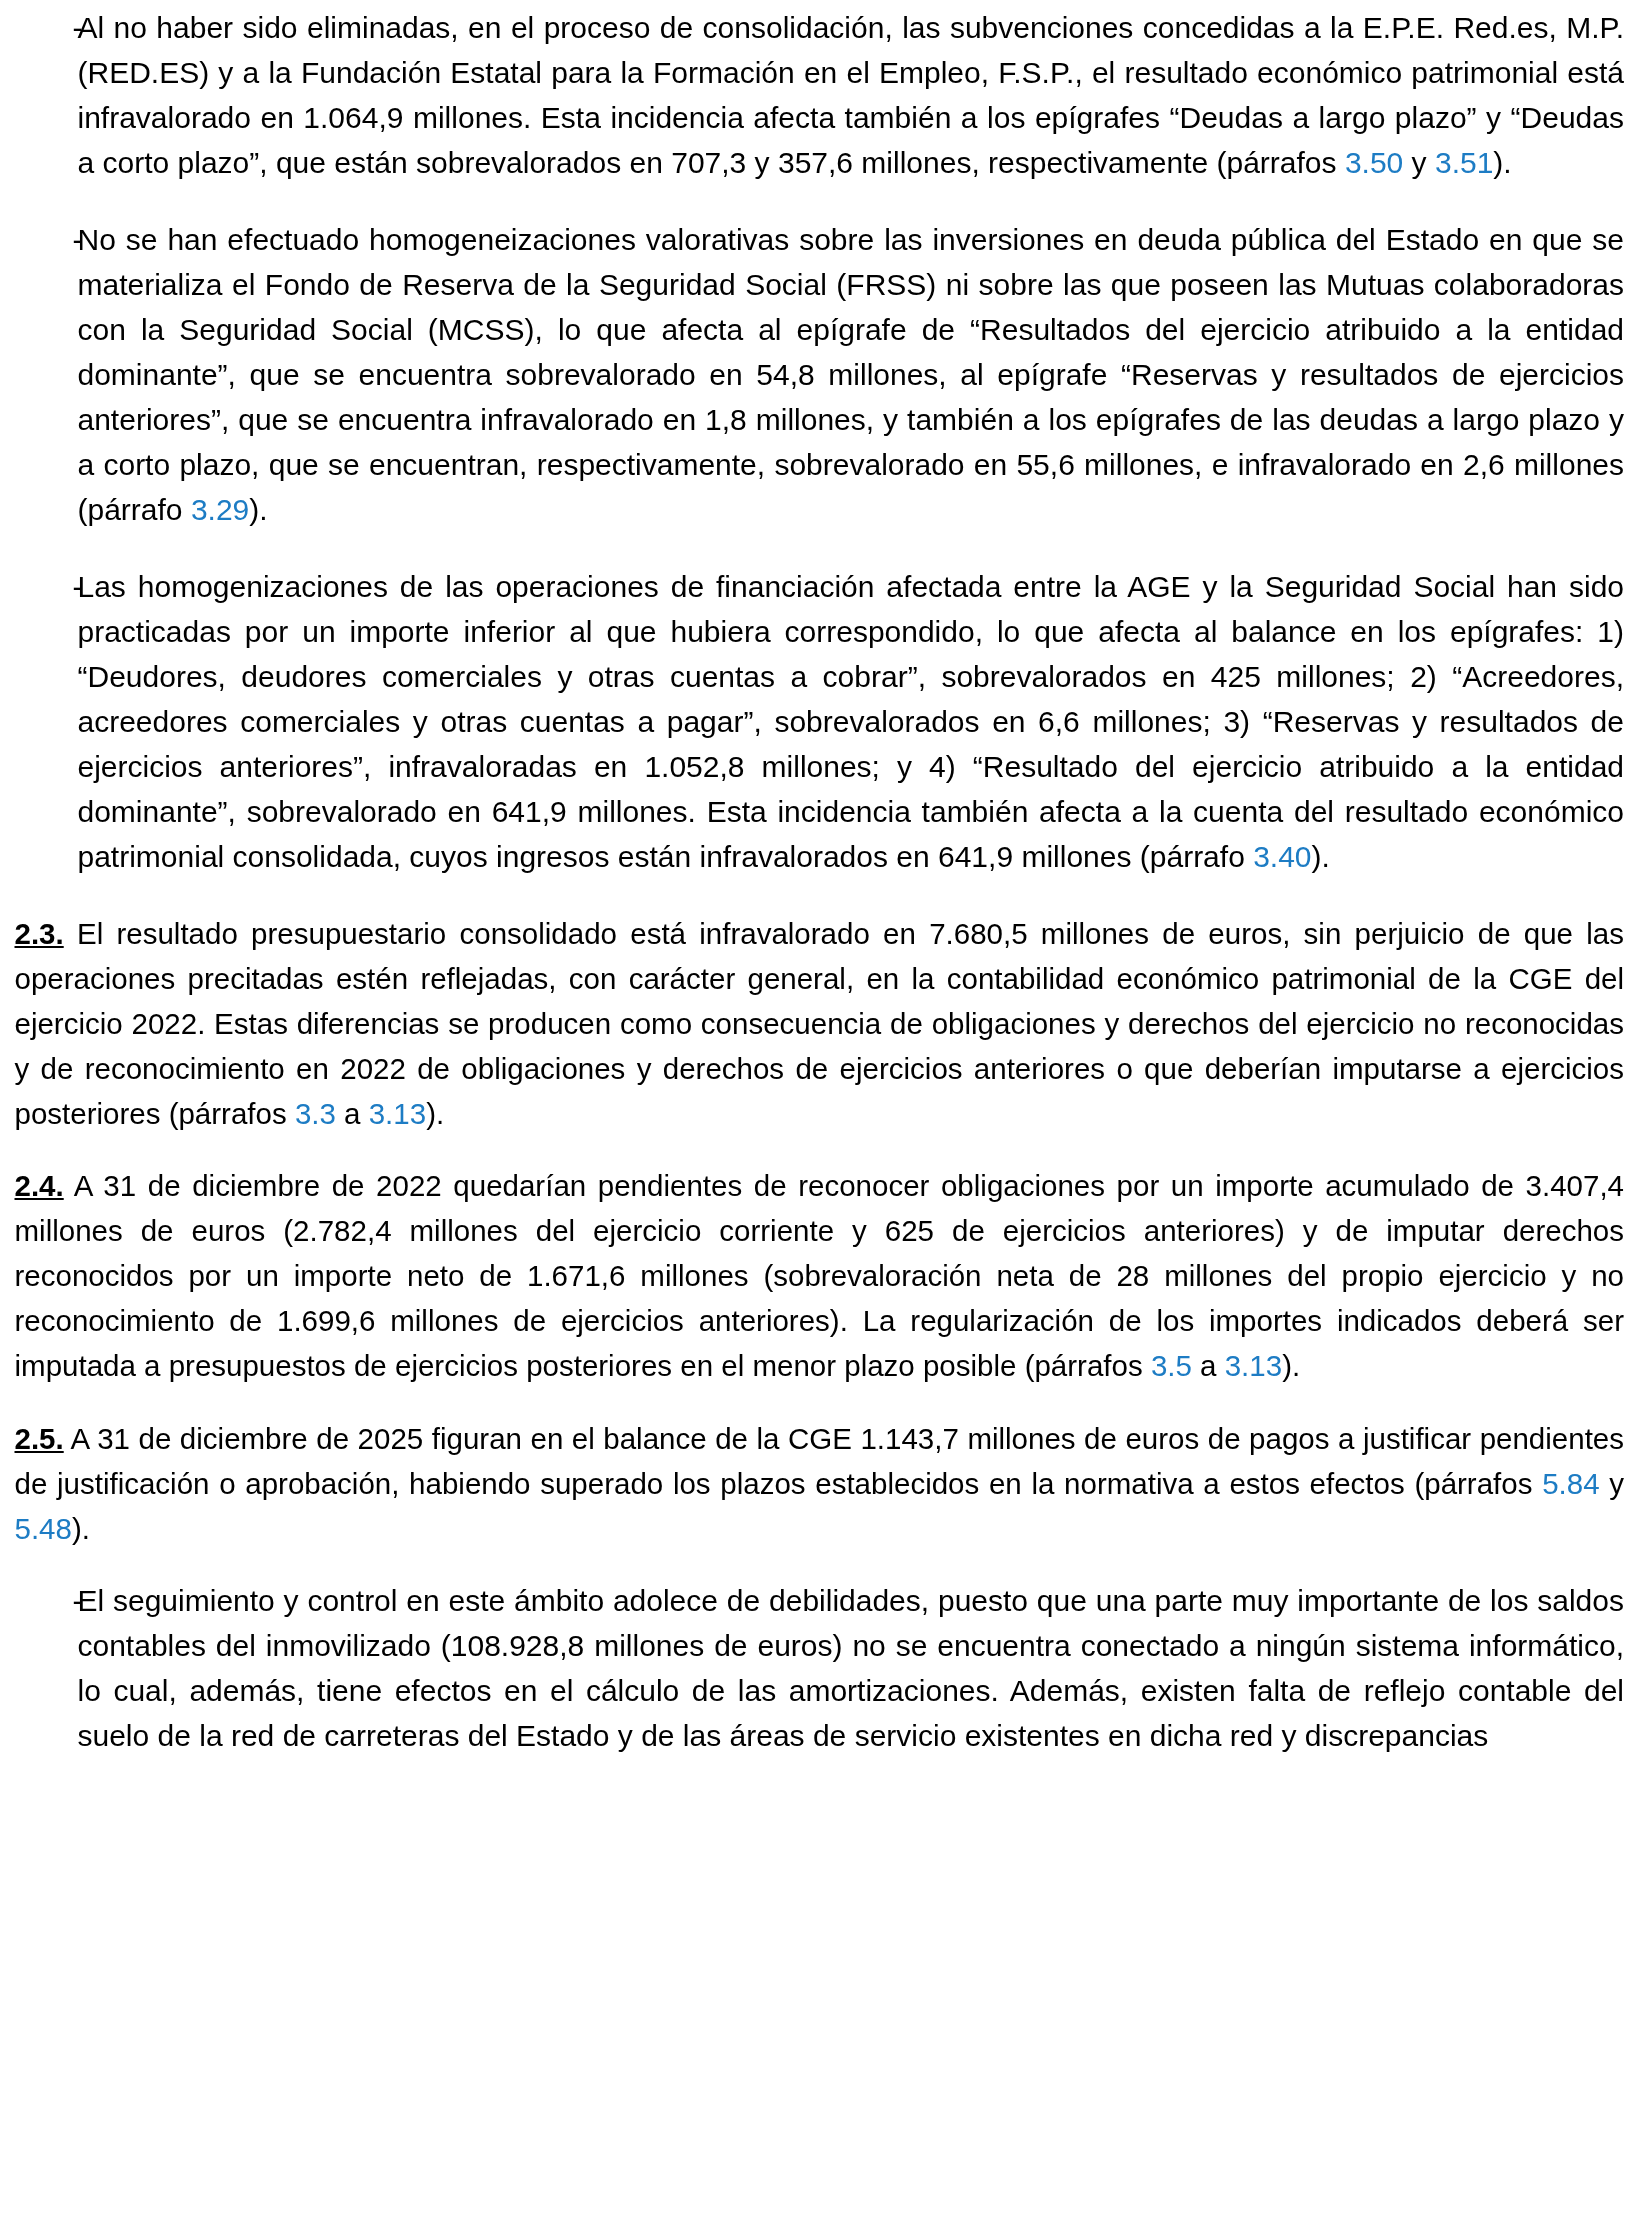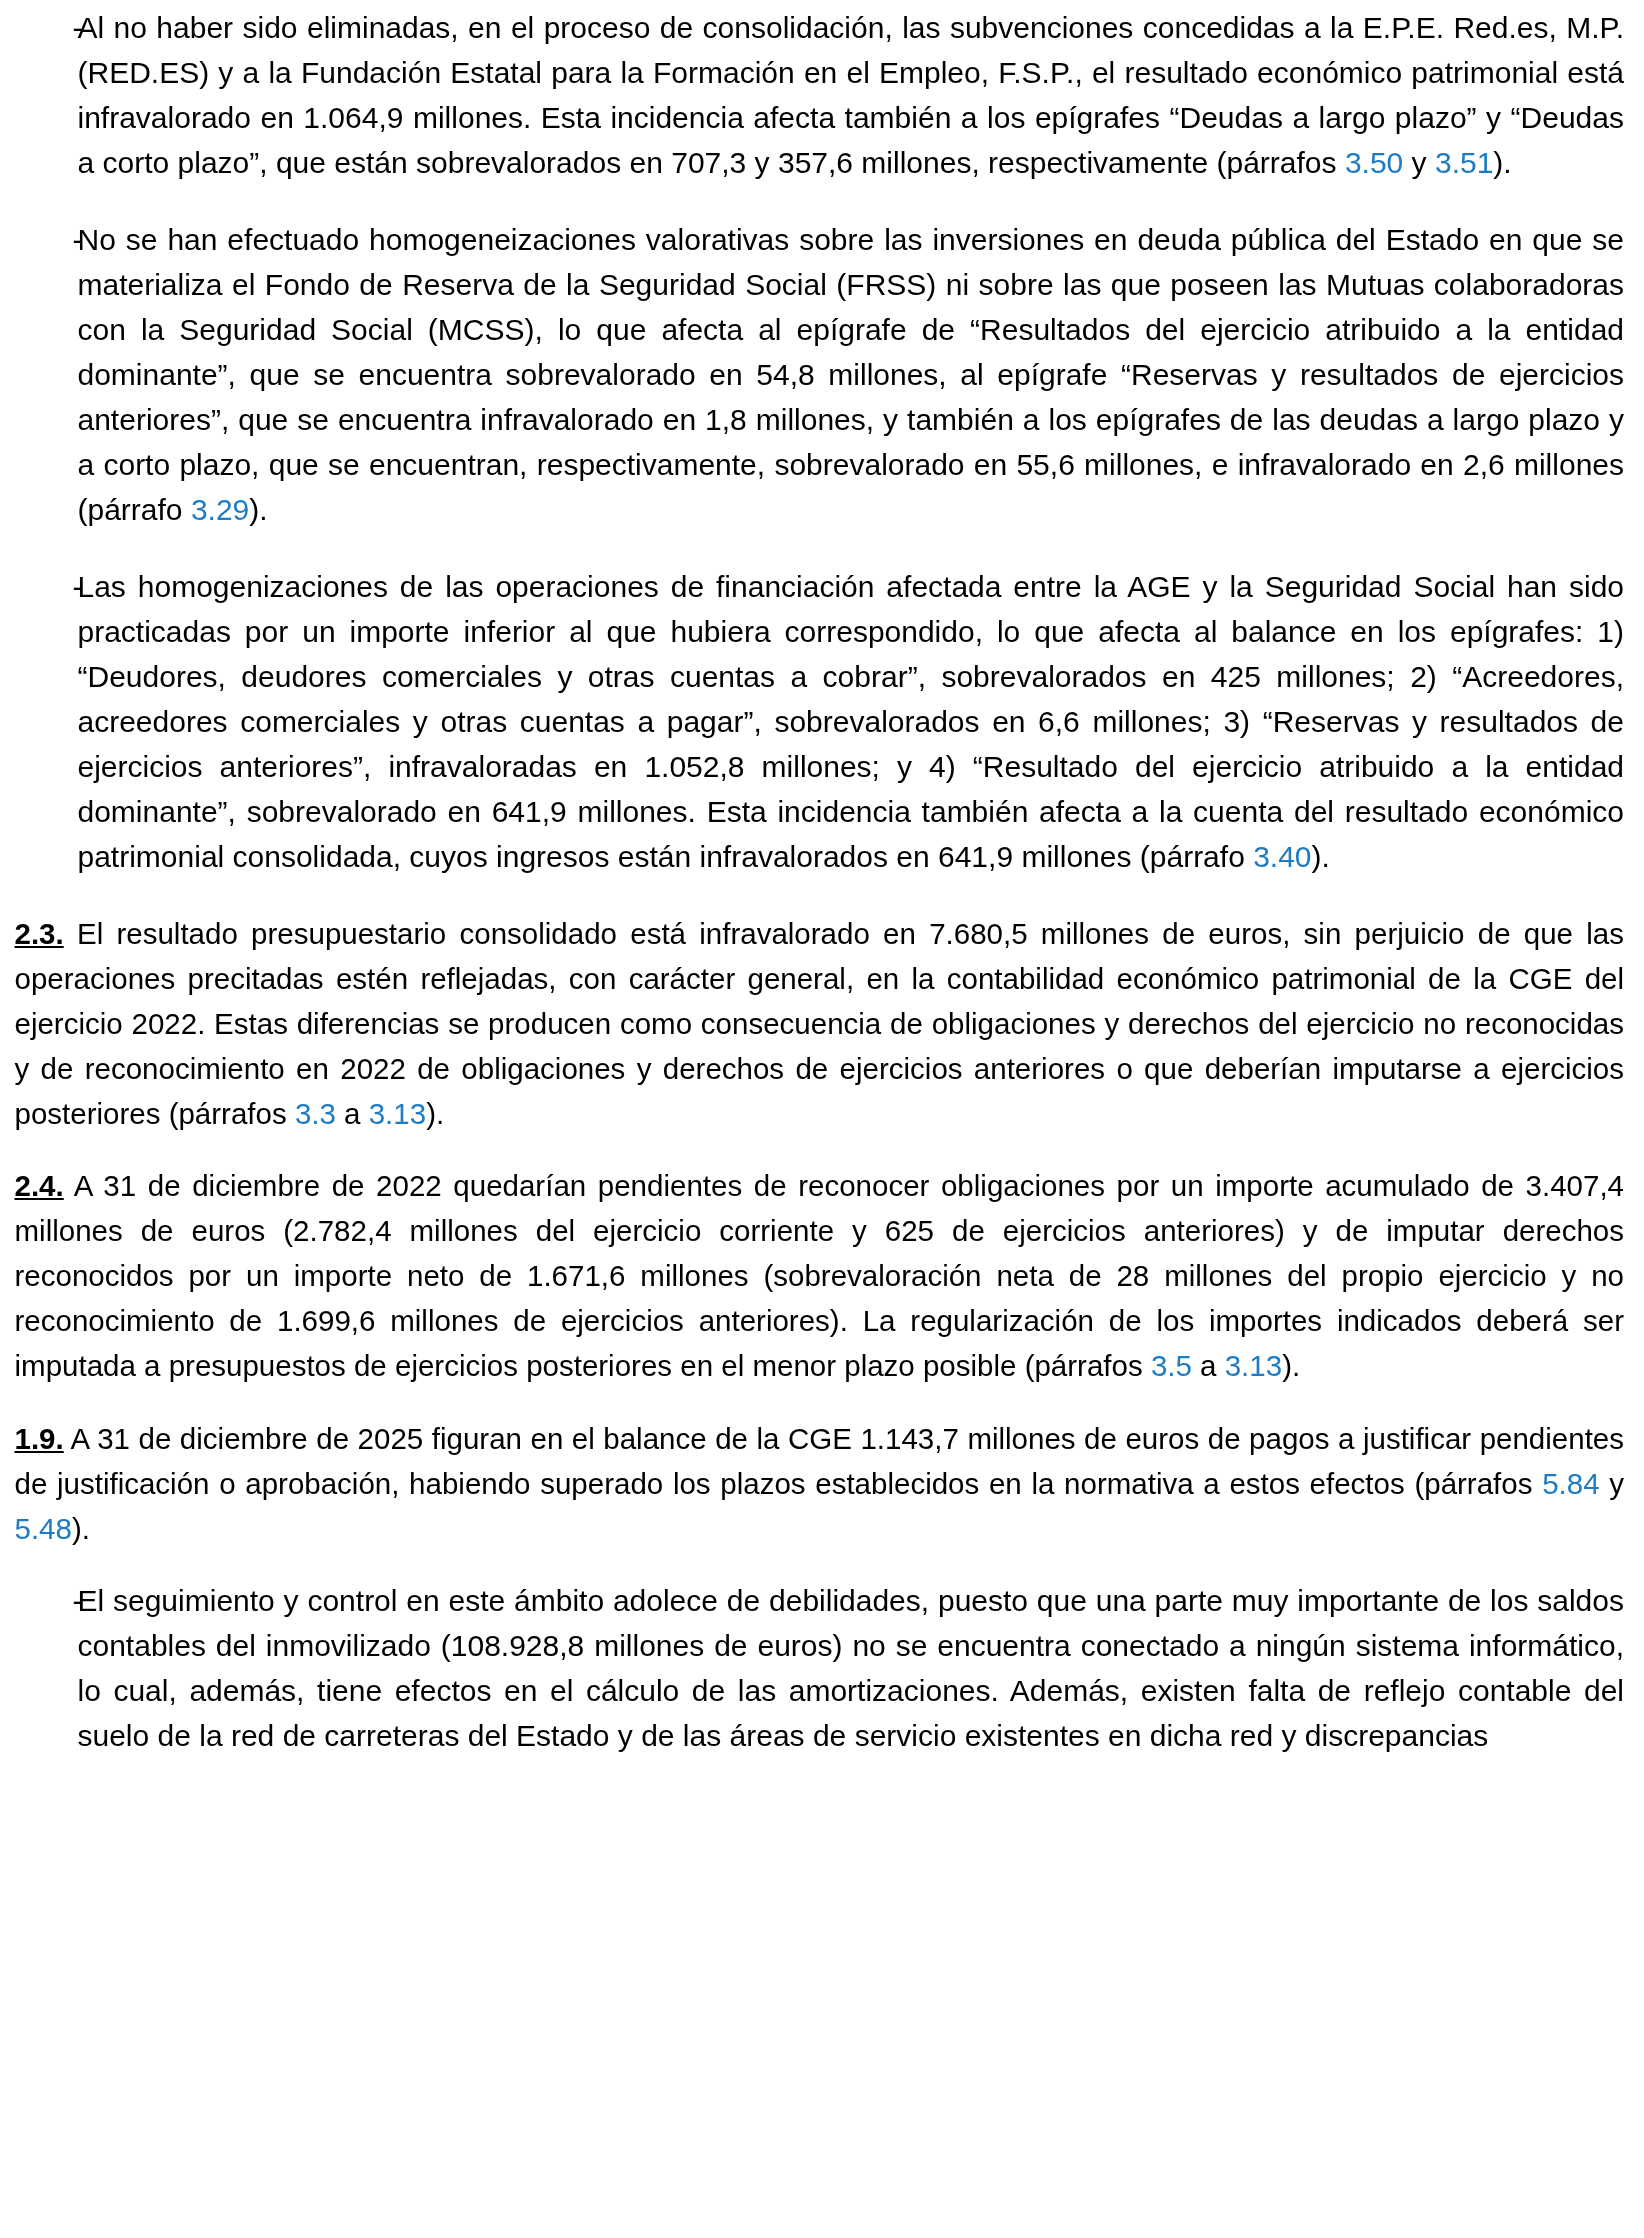--- a/index.html
+++ b/index.html
@@ -80,20 +80,20 @@
       <div class="bullet">
         <span class="marker">-</span>
         <div class="btext"><span>No se han efectuado homogeneizaciones valorativas sobre las inversiones en deuda pública del Estado en que se materializa el Fondo de Reserva de la Seguridad Social (FRSS) ni sobre las que poseen las Mutuas colaboradoras con la Seguridad Social (MCSS), lo que afecta al epígrafe de “Resultados del ejercicio atribuido a la entidad dominante”, que se encuentra sobrevalorado en 54,8 millones, al epígrafe “Reservas y resultados de ejercicios anteriores”, que se encuentra infravalorado en 1,8 millones, y también a los epígrafes de las deudas a largo plazo y a corto plazo, que se encuentran, respectivamente, sobrevalorado en 55,6 millones, e infravalorado en 2,6 millones (párrafo </span><span class="ref">3.29</span><span>).</span></div>
       </div>
       <div class="bullet">
         <span class="marker">-</span>
         <div class="btext"><span>Las homogenizaciones de las operaciones de financiación afectada entre la AGE y la Seguridad Social han sido practicadas por un importe inferior al que hubiera correspondido, lo que afecta al balance en los epígrafes: 1) “Deudores, deudores comerciales y otras cuentas a cobrar”, sobrevalorados en 425 millones; 2) “Acreedores, acreedores comerciales y otras cuentas a pagar”, sobrevalorados en 6,6 millones; 3) “Reservas y resultados de ejercicios anteriores”, infravaloradas en 1.052,8 millones; y 4) “Resultado del ejercicio atribuido a la entidad dominante”, sobrevalorado en 641,9 millones. Esta incidencia también afecta a la cuenta del resultado económico patrimonial consolidada, cuyos ingresos están infravalorados en 641,9 millones (párrafo </span><span class="ref">3.40</span><span>).</span></div>
       </div>
       <p class="para"><span class="num">2.3.</span><span> El resultado presupuestario consolidado está infravalorado en 7.680,5 millones de euros, sin perjuicio de que las operaciones precitadas estén reflejadas, con carácter general, en la contabilidad económico patrimonial de la CGE del ejercicio 2022. Estas diferencias se producen como consecuencia de obligaciones y derechos del ejercicio no reconocidas y de reconocimiento en 2022 de obligaciones y derechos de ejercicios anteriores o que deberían imputarse a ejercicios posteriores (párrafos </span><span class="ref">3.3</span><span> a </span><span class="ref">3.13</span><span>).</span></p>
       <p class="para"><span class="num">2.4.</span><span> A 31 de diciembre de 2022 quedarían pendientes de reconocer obligaciones por un importe acumulado de 3.407,4 millones de euros (2.782,4 millones del ejercicio corriente y 625 de ejercicios anteriores) y de imputar derechos reconocidos por un importe neto de 1.671,6 millones (sobrevaloración neta de 28 millones del propio ejercicio y no reconocimiento de 1.699,6 millones de ejercicios anteriores). La regularización de los importes indicados deberá ser imputada a presupuestos de ejercicios posteriores en el menor plazo posible (párrafos </span><span class="ref">3.5</span><span> a </span><span class="ref">3.13</span><span>).</span></p>
-      <p class="para"><span class="num">1.9.</span><span> A 31 de diciembre de 2025 figuran en el balance de la CGE 1.143,7 millones de euros de pagos a justificar pendientes de justificación o aprobación, habiendo superado los plazos establecidos en la normativa a estos efectos (párrafos </span><span class="ref">5.84</span><span> y </span><span class="ref">5.48</span><span>).</span></p>
+      <p class="para"><span class="num">2.5.</span><span> A 31 de diciembre de 2025 figuran en el balance de la CGE 1.143,7 millones de euros de pagos a justificar pendientes de justificación o aprobación, habiendo superado los plazos establecidos en la normativa a estos efectos (párrafos </span><span class="ref">5.84</span><span> y </span><span class="ref">5.48</span><span>).</span></p>
       <div class="bullet">
         <span class="marker">-</span>
         <div class="btext"><span>El seguimiento y control en este ámbito adolece de debilidades, puesto que una parte muy importante de los saldos contables del inmovilizado (108.928,8 millones de euros) no se encuentra conectado a ningún sistema informático, lo cual, además, tiene efectos en el cálculo de las amortizaciones. Además, existen falta de reflejo contable del suelo de la red de carreteras del Estado y de las áreas de servicio existentes en dicha red y discrepancias</span></div>
       </div>
     </div>
 </div>
 
 
 </body></html>

